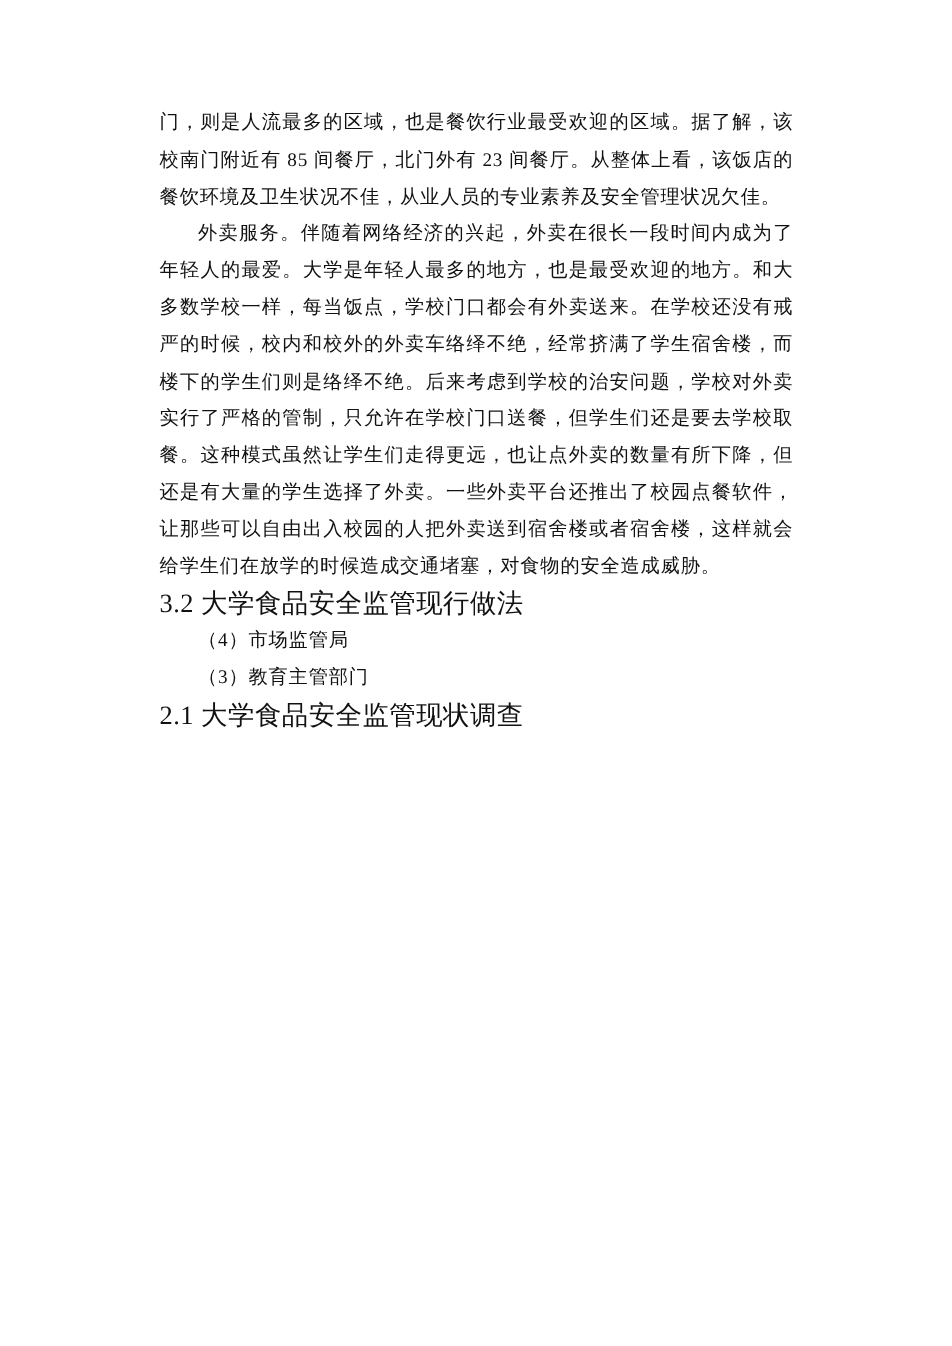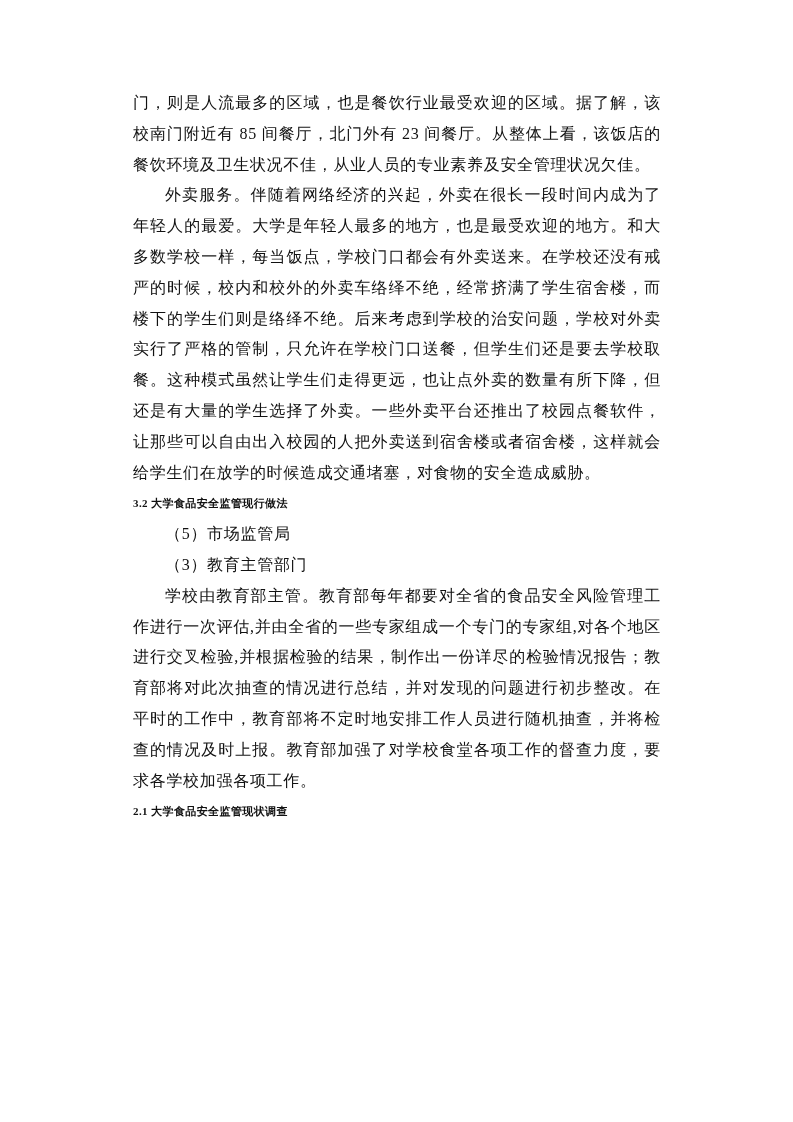--- a/index.html
+++ b/index.html
@@ -25,38 +25,37 @@
   }
   .para {
     margin: 0;
     text-indent: 2em;
   }
   .para.noindent {
     text-indent: 0;
   }
   .heading {
     margin: 0;
-    font-weight: bold;
+    font-weight: normal;
     text-indent: 0;
-    font-size: 11px;
+    font-size: 22px;
     letter-spacing: 0.4px;
   }
 </style>
 </head>
 <body>
 
 <div class="page">
   <p class="para noindent">门，则是人流最多的区域，也是餐饮行业最受欢迎的区域。据了解，该校南门附近有 85 间餐厅，北门外有 23 间餐厅。从整体上看，该饭店的餐饮环境及卫生状况不佳，从业人员的专业素养及安全管理状况欠佳。</p>
 
   <p class="para">外卖服务。伴随着网络经济的兴起，外卖在很长一段时间内成为了年轻人的最爱。大学是年轻人最多的地方，也是最受欢迎的地方。和大多数学校一样，每当饭点，学校门口都会有外卖送来。在学校还没有戒严的时候，校内和校外的外卖车络绎不绝，经常挤满了学生宿舍楼，而楼下的学生们则是络绎不绝。后来考虑到学校的治安问题，学校对外卖实行了严格的管制，只允许在学校门口送餐，但学生们还是要去学校取餐。这种模式虽然让学生们走得更远，也让点外卖的数量有所下降，但还是有大量的学生选择了外卖。一些外卖平台还推出了校园点餐软件，让那些可以自由出入校园的人把外卖送到宿舍楼或者宿舍楼，这样就会给学生们在放学的时候造成交通堵塞，对食物的安全造成威胁。</p>
 
   <p class="heading">3.2 大学食品安全监管现行做法</p>
 
-  <p class="para">（5）市场监管局</p>
+  <p class="para">（4）市场监管局</p>
 
 
   <p class="para">（3）教育主管部门</p>
 
-  <p class="para">学校由教育部主管。教育部每年都要对全省的食品安全风险管理工作进行一次评估,并由全省的一些专家组成一个专门的专家组,对各个地区进行交叉检验,并根据检验的结果，制作出一份详尽的检验情况报告；教育部将对此次抽查的情况进行总结，并对发现的问题进行初步整改。在平时的工作中，教育部将不定时地安排工作人员进行随机抽查，并将检查的情况及时上报。教育部加强了对学校食堂各项工作的督查力度，要求各学校加强各项工作。</p>
 
   <p class="heading">2.1 大学食品安全监管现状调查</p>
 
 </div>
 
 </body></html>

